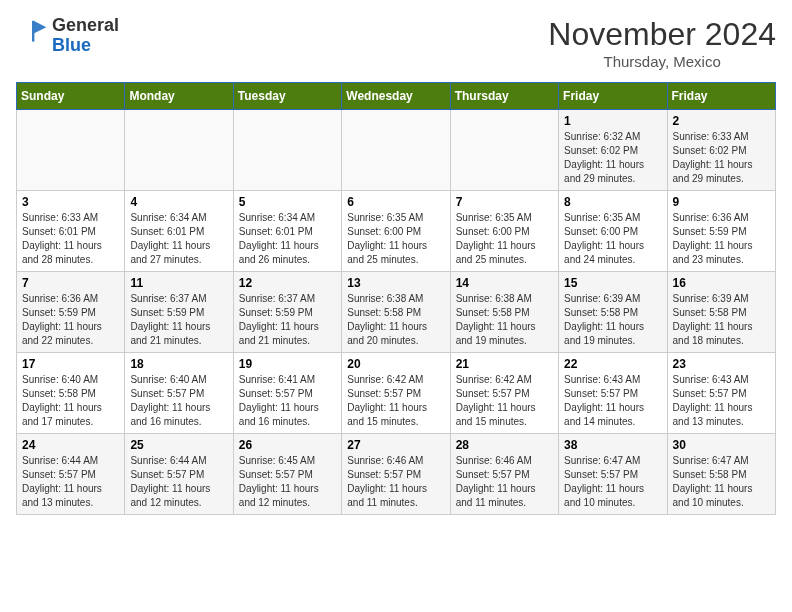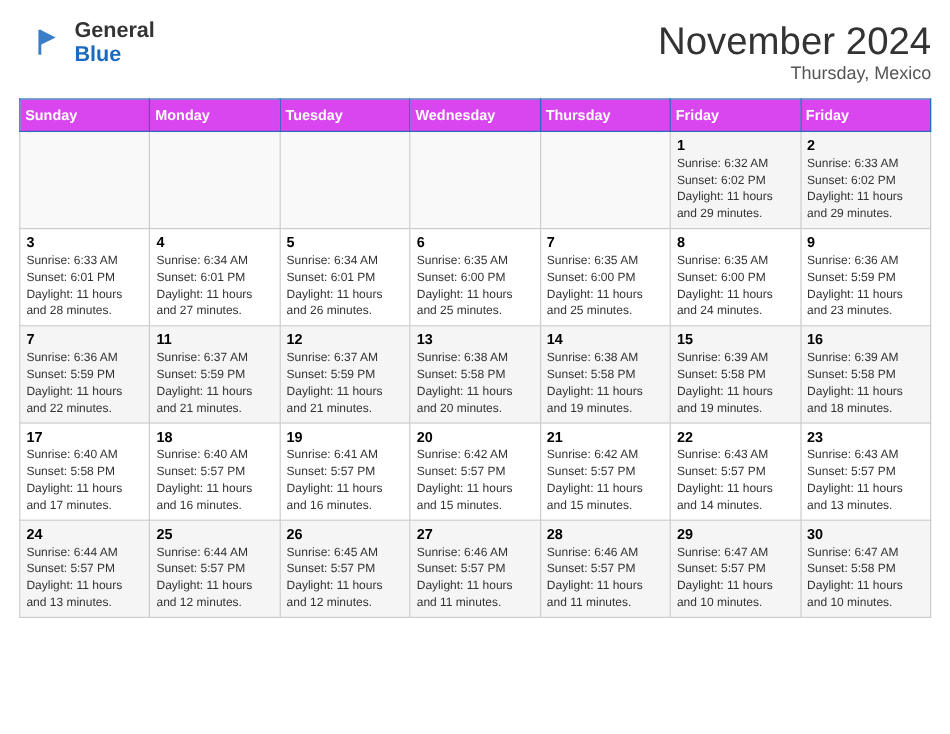--- a/index.html
+++ b/index.html
@@ -11,53 +11,52 @@
       padding: 16px;
     }
     .header {
       display: flex;
       justify-content: space-between;
       align-items: flex-start;
       margin-bottom: 12px;
     }
     .logo {
       display: flex;
-      align-items: center;
-      gap: 14px;
+      gap: 4px;
     }
     .logo-text {
       font-size: 18px;
       font-weight: bold;
       line-height: 1.1;
     }
     .logo-text span.general { color: #333; }
     .logo-text span.blue { color: #1a6bbf; }
     .logo-icon {
       width: 32px;
       height: 32px;
     }
     .title-block {
-      text-align: right;
+      text-align: center;
     }
     .month-title {
       font-size: 32px;
       font-weight: normal;
       color: #333;
     }
     .location {
       font-size: 15px;
       color: #555;
     }
     .calendar {
       width: 100%;
       border-collapse: collapse;
       font-size: 11px;
     }
     .calendar thead th {
-      background-color: #d946ef;
+      background-color: #4d7c0f;
       color: #fff;
       padding: 6px 4px;
       text-align: left;
       font-size: 12px;
       font-weight: bold;
       border: 1px solid #2a6ab8;
     }
     .calendar tbody td {
       border: 1px solid #ccc;
       vertical-align: top;
@@ -242,21 +241,21 @@
         </td>
         <td>
           <span class="day-num">27</span>
           <div class="day-info">Sunrise: 6:46 AM<br>Sunset: 5:57 PM<br>Daylight: 11 hours and 11 minutes.</div>
         </td>
         <td>
           <span class="day-num">28</span>
           <div class="day-info">Sunrise: 6:46 AM<br>Sunset: 5:57 PM<br>Daylight: 11 hours and 11 minutes.</div>
         </td>
         <td>
-          <span class="day-num">29</span>
+          <span class="day-num">38</span>
           <div class="day-info">Sunrise: 6:47 AM<br>Sunset: 5:57 PM<br>Daylight: 11 hours and 10 minutes.</div>
         </td>
         <td>
           <span class="day-num">30</span>
           <div class="day-info">Sunrise: 6:47 AM<br>Sunset: 5:58 PM<br>Daylight: 11 hours and 10 minutes.</div>
         </td>
       </tr>
     </tbody>
 </table>
 

